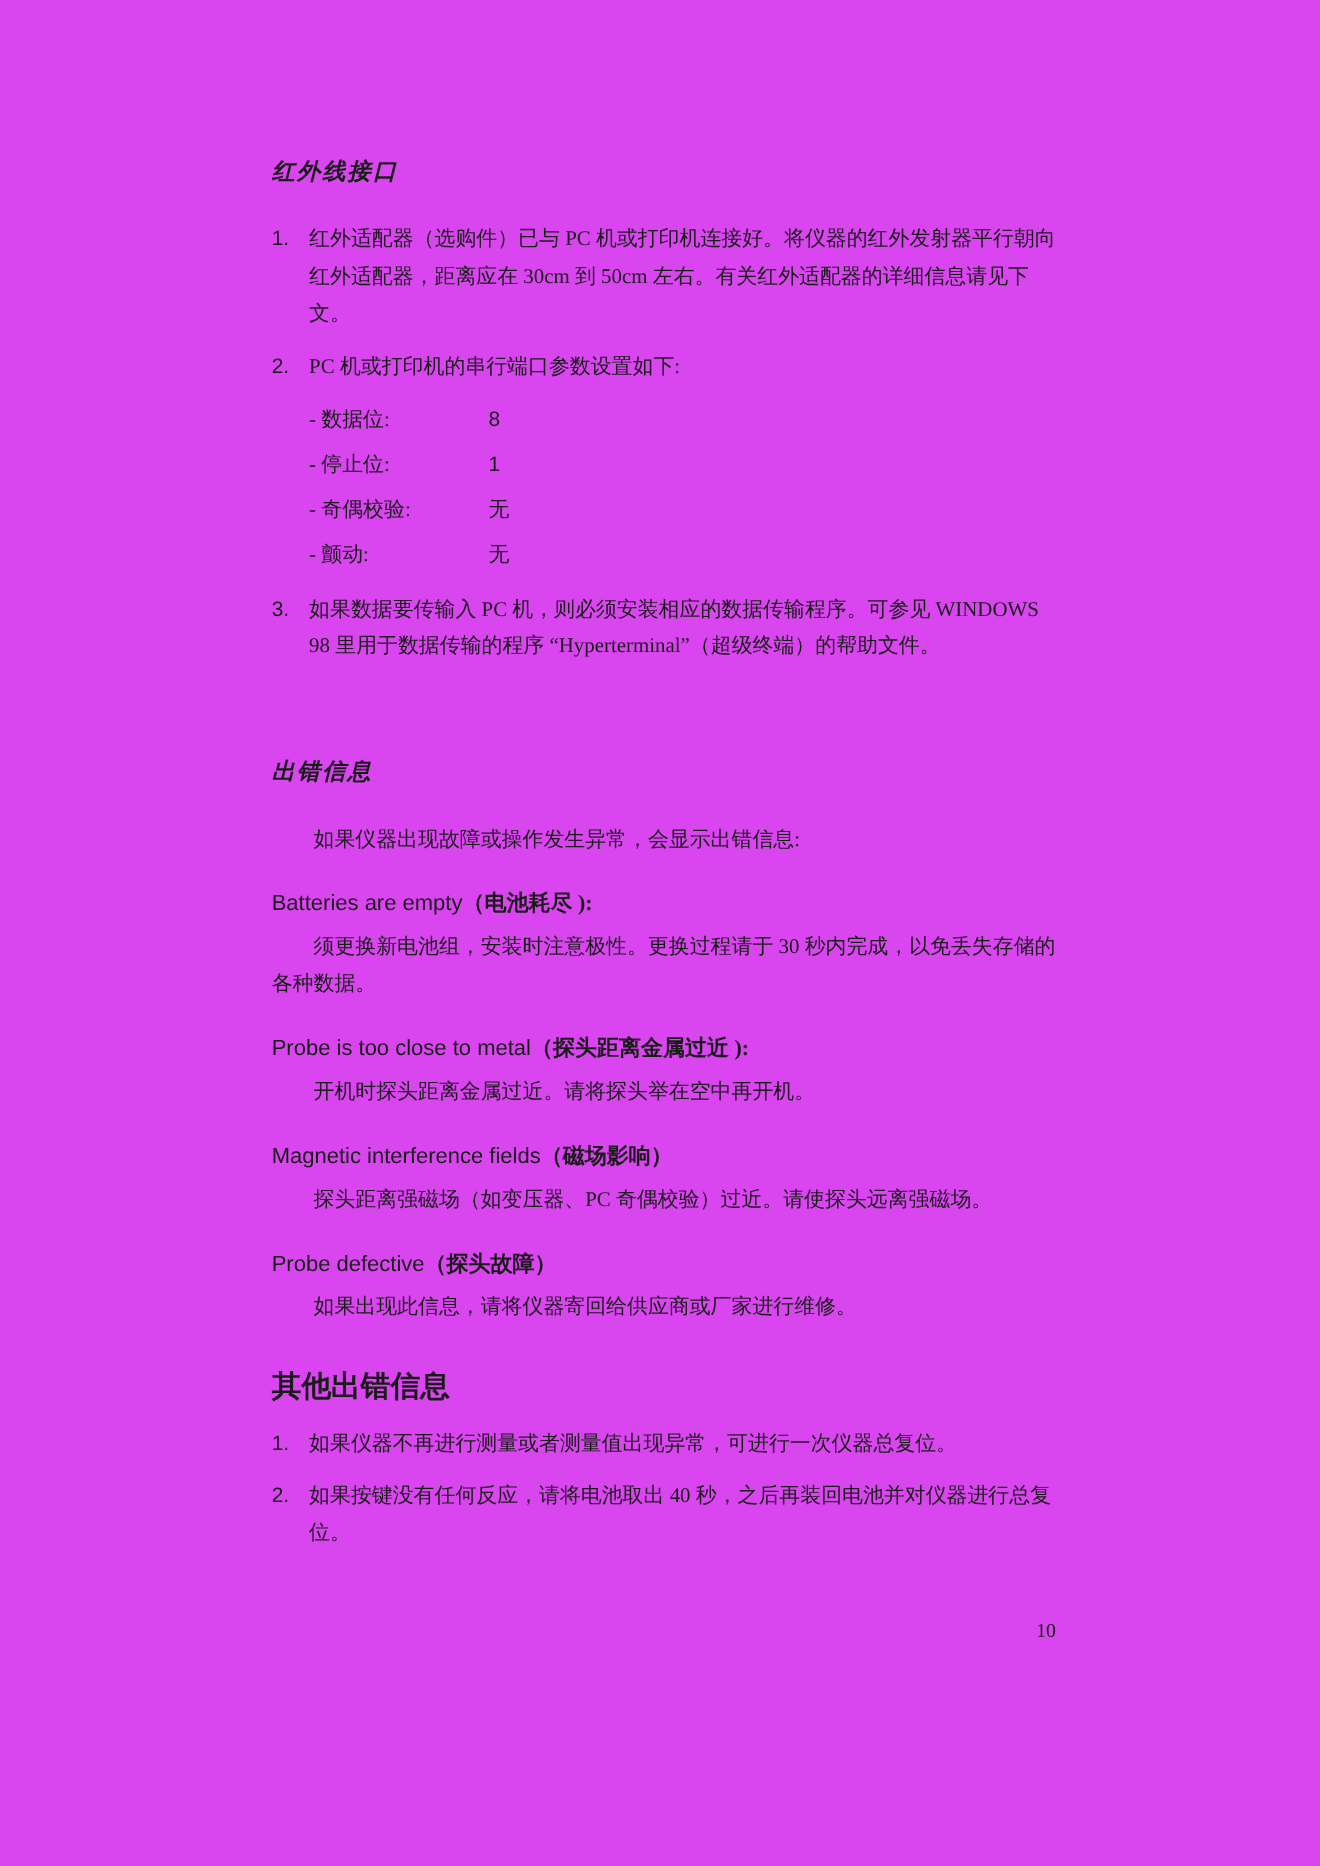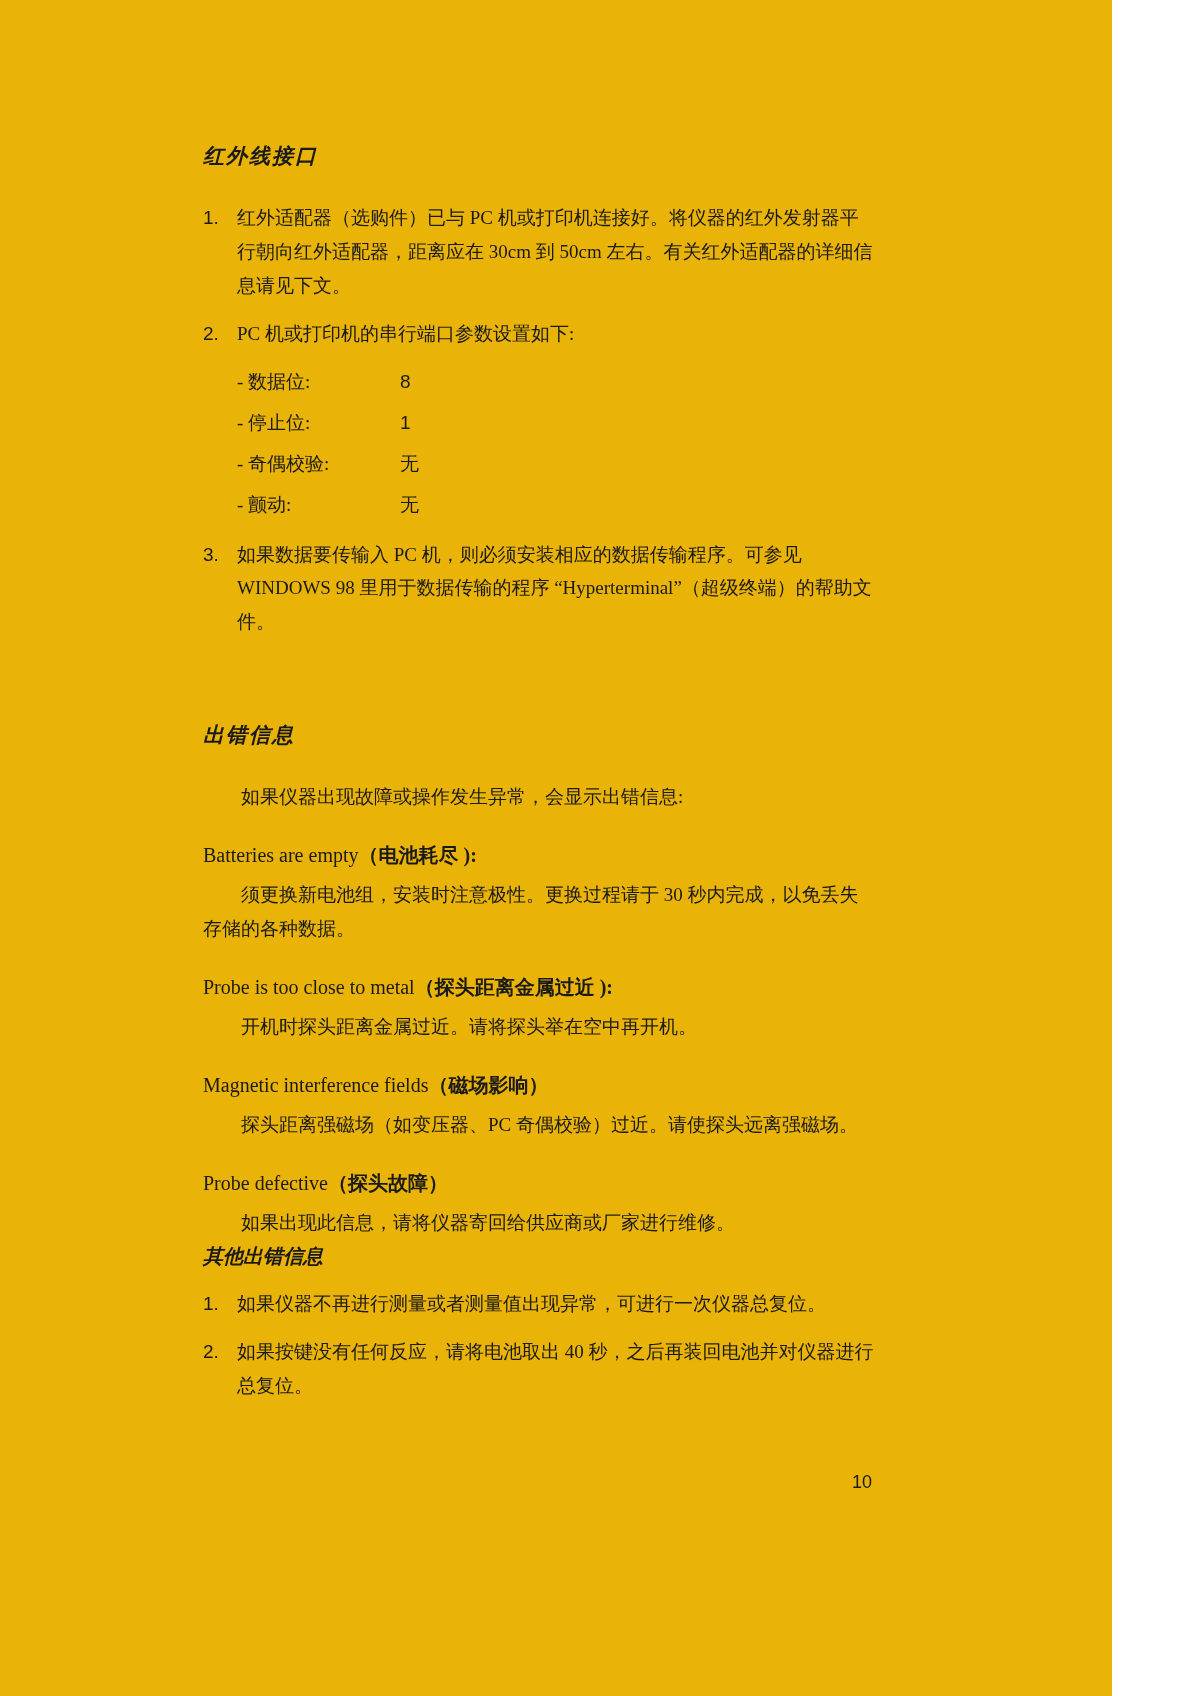--- a/index.html
+++ b/index.html
@@ -3,24 +3,25 @@
 <meta charset="utf-8">
 <style>
   * { margin: 0; padding: 0; box-sizing: border-box; }
   html, body { background: #ffffff; }
   body {
     font-family: "Liberation Serif", "DejaVu Serif", serif;
     color: #1a1a1a;
   }
   .page {
     position: relative;
-    width: 1112px;
+    width: 1200px;
     height: 1696px;
-    background: #eab308;
+    background: #d946ef;
     overflow: hidden;
+    padding-left: 44px;
   }
   .content {
     padding: 138px 235px 0 203px;
     font-size: 19px;
     line-height: 1.78;
   }
   .cn-heading {
     font-size: 21px;
     font-weight: bold;
     font-style: italic;
@@ -64,38 +65,38 @@
   }
   .param-value {
     font-family: "Liberation Sans", "DejaVu Sans", sans-serif;
   }
   .error-block { margin-top: 26px; }
   .error-title {
     font-size: 20px;
     line-height: 1.5;
   }
   .error-title .en {
-    font-family: Liberation Serif, serif;
+    font-family: Liberation Sans, sans-serif;
   }
   .error-title .zh-bold {
     font-weight: bold;
   }
   .error-body { margin-top: 8px; }
   .other-heading {
-    font-size: 20px;
+    font-size: 27px;
     font-weight: bold;
+    margin-top: 30px;
     margin-bottom: 12px;
-    font-style: italic;
   }
   .page-number {
     position: absolute;
     right: 240px;
     top: 1472px;
     font-size: 18px;
-    font-family: Liberation Sans, sans-serif;
+    font-family: Liberation Serif, serif;
     color: #1a1a1a;
   }
 </style>
 </head>
 <body>
 
 <div class="page">
   <div class="content">
 
     <h3 class="cn-heading">红外线接口</h3>

